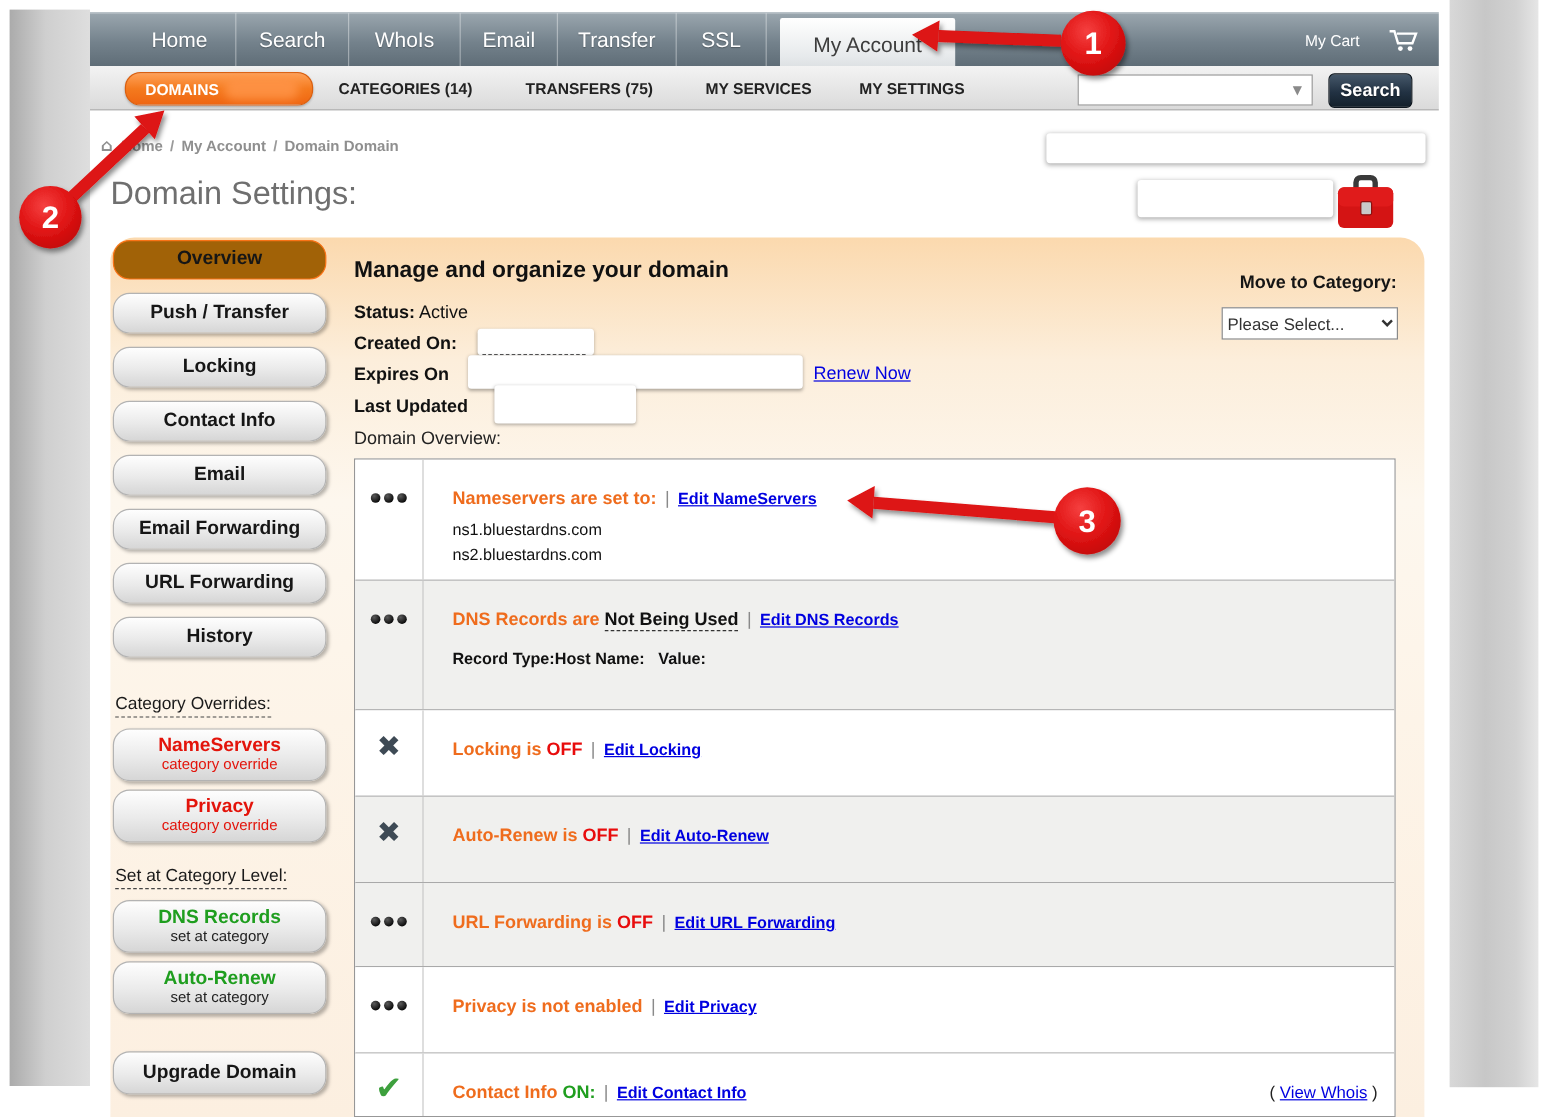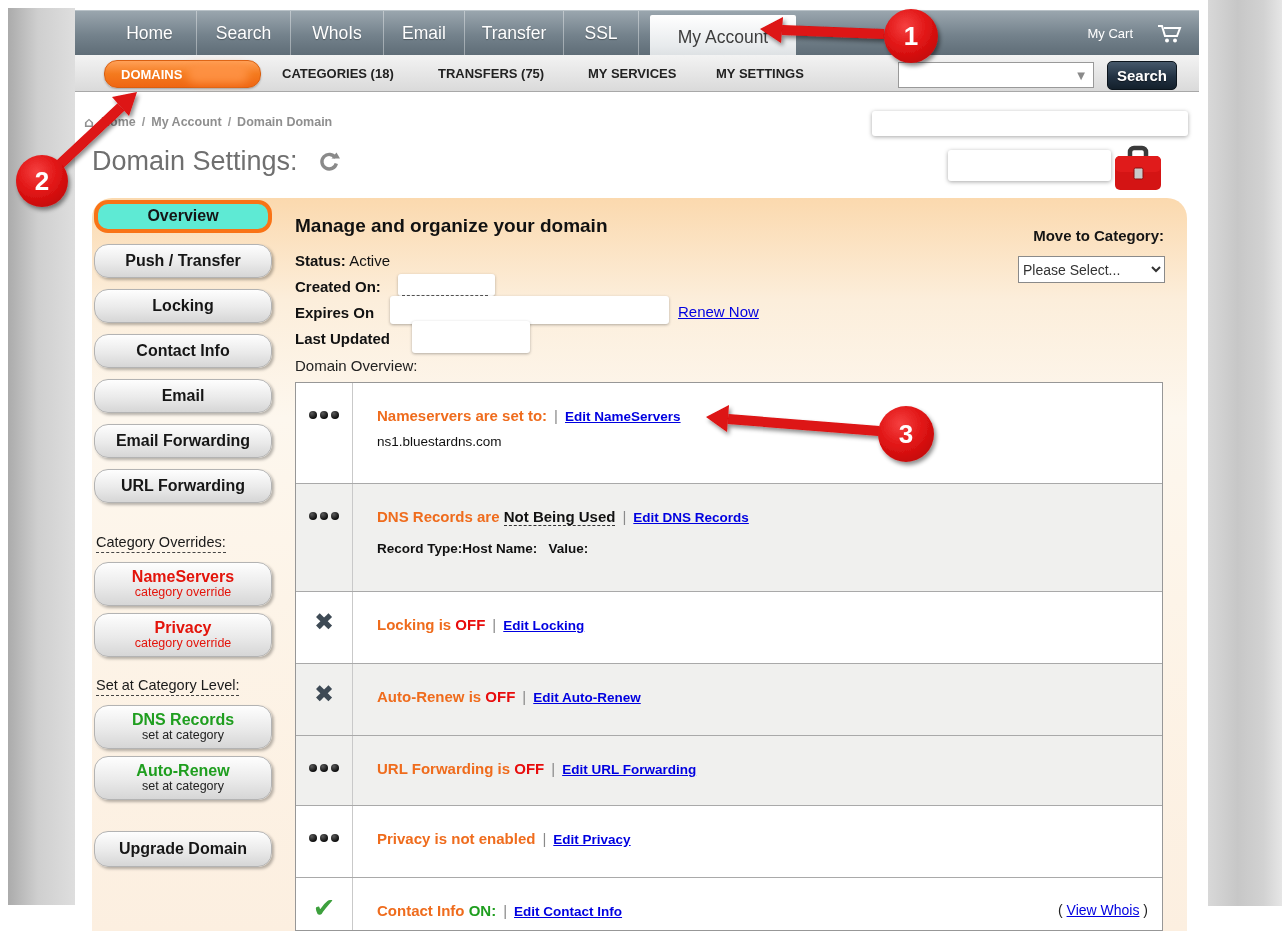--- a/index.html
+++ b/index.html
@@ -56,35 +56,35 @@
   .bc-sep{margin:0 6px;color:#9a9a9a;}
 
   .redact{background:#fff;border-radius:3px;box-shadow:0 1px 4px rgba(0,0,0,.35);}
   .boxA{left:872px;top:111px;width:316px;height:25px;}
   .boxB{left:948px;top:150px;width:163px;height:31px;}
   .boxC{left:398px;top:274px;width:97px;height:22px;box-shadow:0 1px 3px rgba(0,0,0,.3);}
   .boxD{left:390px;top:296px;width:279px;height:28px;box-shadow:0 1px 3px rgba(0,0,0,.3);}
   .boxE{left:412px;top:321px;width:118px;height:32px;box-shadow:0 1px 3px rgba(0,0,0,.3);}
   .dotline{left:402px;top:295px;width:86px;height:1px;border-bottom:1px dashed #555;}
 
-  .title{left:92px;top:146px;display:flex;align-items:center;gap:20px;}
+  .title{left:92px;top:146px;display:flex;align-items:center;gap:20px;flex-direction:column;}
   .t1{font-size:27px;color:#6f6f6f;}
   .t2{font-size:31px;color:var(--orange);}
 
   .container{left:92px;top:198px;width:1095px;height:733px;border-radius:20px 20px 0 0;
     background:linear-gradient(#fbd9ae,#fceedb 14%,#fdf7ee 30%,#fdf4e8 55%,#fcefe0 100%);}
 
   
   .sidebar{left:94px;top:200px;width:178px;}
   .sbtn{height:34px;margin-bottom:11px;border-radius:14px;border:1px solid #b3b3b3;
     background:linear-gradient(#fefefe,#eaeaea 55%,#d6d6d6);
     box-shadow:2px 2px 3px rgba(0,0,0,.28);display:flex;flex-direction:column;
     align-items:center;justify-content:center;cursor:pointer;
     font-size:16px;font-weight:bold;color:#161616;line-height:1.05;}
-  .sbtn.active{height:33px;background:#5eead4;border:4px solid #f97316;box-shadow:none;}
+  .sbtn.active{height:33px;background:#a16207;border:1px solid #f97316;box-shadow:none;}
   .sbtn.two{height:44px;margin-bottom:7px;}
   .sbtn .sub{font-size:12.5px;font-weight:normal;}
   .sbtn.red-btn,.sbtn.red-btn .sub{color:var(--side-red);}
   .sbtn.green-btn{color:var(--green);}
   .sbtn.green-btn .sub{color:#222;}
   .side-label{display:inline-block;font-size:14.5px;color:#1a1a1a;
     border-bottom:1px dashed #444;padding-bottom:2px;margin:0 0 9px 2px;}
   .lbl1{margin-top:20px;}
   .lbl2{margin-top:13px;}
   .upgrade{margin-top:31px;height:36px;}
@@ -156,21 +156,21 @@
   <div class="abs acct-tab">
     <span>My Account</span>
   </div>
 
   <div class="abs subnav">
     <div class="domains-btn">
       <span>DOMAINS</span>
       <i class="smudge"></i>
     </div>
     <div id="subnavItems">
-        <div class="snav-item" style="left: 207px;">CATEGORIES (18)</div>
+        <div class="snav-item" style="left: 207px;">CATEGORIES (14)</div>
         <div class="snav-item" style="left: 363px;">TRANSFERS (75)</div>
         <div class="snav-item" style="left: 513px;">MY SERVICES</div>
         <div class="snav-item" style="left: 641px;">MY SETTINGS</div>
       </div>
     <div class="searchbox" title="">
       <span class="dd">▼</span>
     </div>
     <div class="search-btn">Search</div>
   </div>
 
@@ -203,20 +203,22 @@
       </div><div class="sbtn ">
         <span>Locking</span>
       </div><div class="sbtn ">
         <span>Contact Info</span>
       </div><div class="sbtn ">
         <span>Email</span>
       </div><div class="sbtn ">
         <span>Email Forwarding</span>
       </div><div class="sbtn ">
         <span>URL Forwarding</span>
+      </div><div class="sbtn ">
+        <span>History</span>
       </div><div class="side-label lbl1">Category Overrides:</div><div class="sbtn two red-btn">
         <span>NameServers</span>
         <span class="sub">category override</span>
       </div><div class="sbtn two red-btn">
         <span>Privacy</span>
         <span class="sub">category override</span>
       </div><div class="side-label lbl2">Set at Category Level:</div><div class="sbtn two green-btn">
         <span>DNS Records</span>
         <span class="sub">set at category</span>
       </div><div class="sbtn two green-btn">
@@ -257,20 +259,21 @@
         <div class="icell">
           <div class="dots">
             <i></i>
             <i></i>
             <i></i>
           </div>
         </div>
         <div class="ccell">
           <div class="rtitle"><span>Nameservers are set to:</span><span class="rsep">|</span><a class="blue rlink">Edit NameServers</a></div>
           <div class="rline first">ns1.bluestardns.com</div>
+          <div class="rline">ns2.bluestardns.com</div>
         </div>
       </div>
       <div class="orow shaded" style="height: 108px;">
         <div class="icell">
           <div class="dots">
             <i></i>
             <i></i>
             <i></i>
           </div>
         </div>

